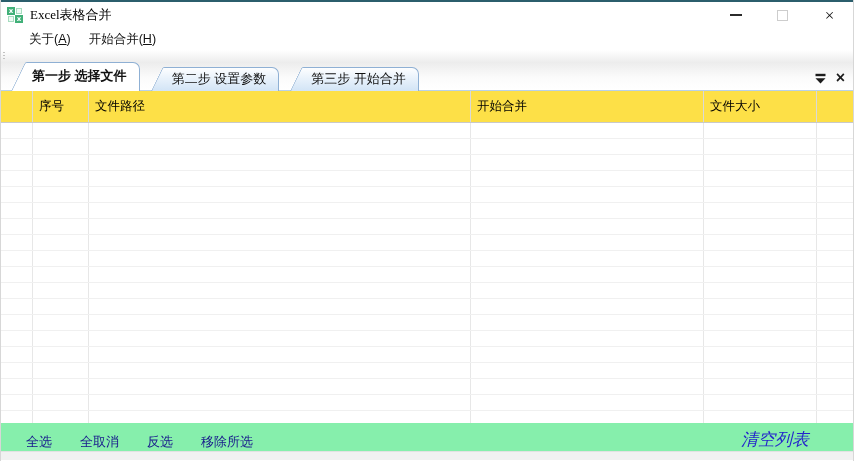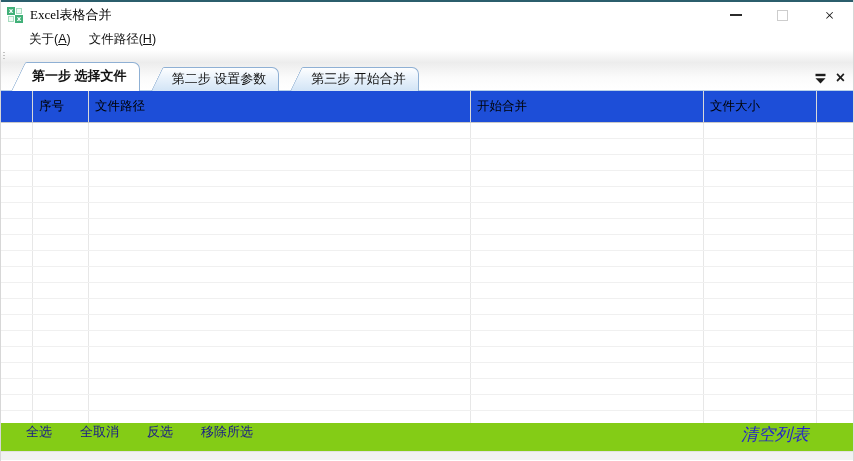--- a/index.html
+++ b/index.html
@@ -52,32 +52,32 @@
   .tab>span{position:relative;z-index:3;display:block;padding:0 13px 0 21px;
     font-size:13px;line-height:23px;white-space:nowrap;}
   .tab.active{height:29px;z-index:2;}
   .tab.active::before,.tab.active::after{background:#ffffff;}
   .tab.active>span{font-weight:bold;line-height:28px;}
   .tabstrip-right{position:absolute;right:8px;bottom:5px;display:flex;align-items:center;gap:9px;z-index:4;}
   .ovf{display:flex;align-items:center;cursor:default;}
   .tclose{font-size:16px;line-height:14px;font-weight:600;color:#1c1c1c;cursor:default;}
   
   .ghead{display:grid;grid-template-columns:32px 56px 382px 233px 113px 1fr;height:32px;
-    border-bottom:1px solid #c9c9c9;background:#1d4ed8;}
+    border-bottom:1px solid #c9c9c9;background:#fde047;}
   .hcell{border-right:1px solid #d9d9d9;display:flex;align-items:center;padding-left:6px;
     font-size:12.5px;color:#000;white-space:nowrap;overflow:hidden;}
   .hcell:last-child{border-right:none;}
   .gbody{height:300px;overflow:hidden;background:#fff;}
   .grow{display:grid;grid-template-columns:32px 56px 382px 233px 113px 1fr;height:16px;
     border-bottom:1px solid #f0f0f0;}
   .gcell{border-right:1px solid #e7e7e7;}
   .gcell:last-child{border-right:none;}
   
-  .footer{height:28px;display:flex;align-items:flex-start;justify-content:space-between;
-    padding:0 44px 0 25px;background:#84cc16;}
+  .footer{height:28px;display:flex;align-items:flex-end;justify-content:space-between;
+    padding:0 44px 0 25px;background:#86efac;}
   .flinks{display:flex;gap:28px;}
   .flink{font-size:13px;color:#17178c;cursor:pointer;text-decoration:none;white-space:nowrap;}
   .clear{font-size:17px;color:#2424cc;cursor:pointer;text-decoration:none;white-space:nowrap;font-style:italic;}
   .bottomstrip{height:9px;background:#f1f1f1;border-top:1px solid #e2e2e2;}
 </style>
 </head>
 <body>
 
 <div class="win">
 
@@ -99,21 +99,21 @@
         <span class="maxbox"></span>
       </div>
       <div class="wb close">
         <span>×</span>
       </div>
     </div>
   </div>
 
   <div class="menubar">
       <div class="menu-item"><span>关于(</span><span class="mn">A</span><span>)</span></div>
-      <div class="menu-item"><span>文件路径(</span><span class="mn">H</span><span>)</span></div>
+      <div class="menu-item"><span>开始合并(</span><span class="mn">H</span><span>)</span></div>
     </div>
 
   <div class="subbar">
     <span class="grip"></span>
   </div>
 
   <div class="tabstrip">
     <div class="tabs">
         <div class="tab active">
           <span>第一步 选择文件</span>

